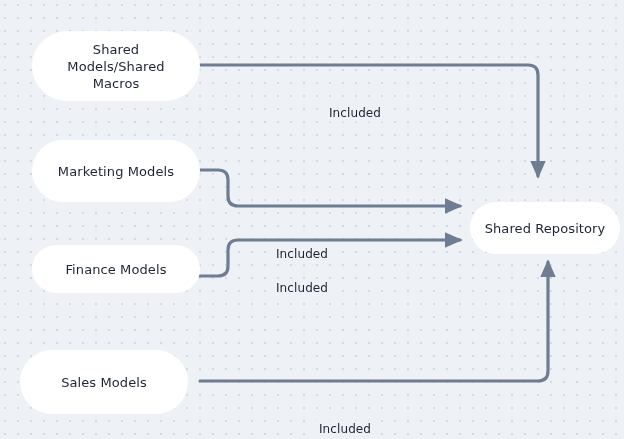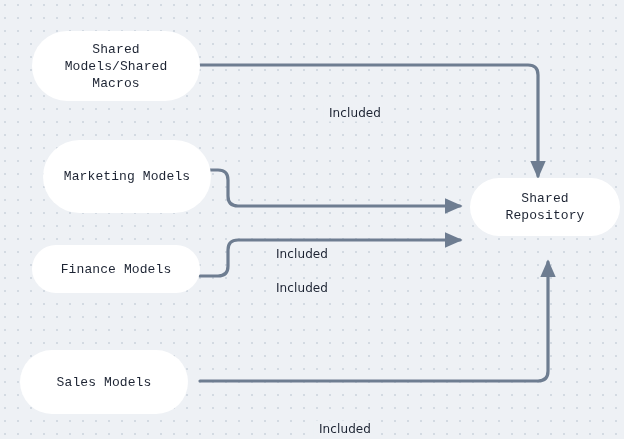--- a/index.html
+++ b/index.html
@@ -42,21 +42,20 @@
     font-size: 13px;
     line-height: 17px;
     letter-spacing: 0.1px;
     box-sizing: border-box;
     padding: 4px 10px;
     z-index: 3;
   }
   .node-label {
     white-space: pre-line;
     display: block;
-    font-family: Liberation Mono, monospace;
   }
   .edge-label {
     position: absolute;
     transform: translate(-50%, -50%);
     background: #eef1f5;
     color: #1d2433;
     font-size: 12px;
     line-height: 14px;
     letter-spacing: 0.1px;
     padding: 1px 5px 2px 5px;
@@ -85,33 +84,33 @@
 
     <path d="M 200 381 L 538 381 Q 548 381 548 371 L 548 262" fill="none" stroke="#6e7d91" stroke-width="3.2" stroke-linecap="round" marker-end="url(#arrow)"></path>
   </svg>
 
   <div class="node" style="left:32px; top:31px; width:168px; height:70px;">
     <span class="node-label">Shared
 Models/Shared
 Macros</span>
   </div>
 
-  <div class="node" style="left:43px; top:140px; width:168px; height:73px;">
+  <div class="node" style="left:32px; top:140px; width:168px; height:62px;">
     <span class="node-label">Marketing Models</span>
   </div>
 
   <div class="node" style="left:32px; top:245px; width:168px; height:48px;">
     <span class="node-label">Finance Models</span>
   </div>
 
   <div class="node" style="left:20px; top:350px; width:168px; height:64px;">
     <span class="node-label">Sales Models</span>
   </div>
 
-  <div class="node" style="left:470px; top:178px; width:150px; height:58px;">
+  <div class="node" style="left:470px; top:202px; width:150px; height:52px;">
     <span class="node-label">Shared Repository</span>
   </div>
 
   <div class="edge-label" style="left:355px; top:65px;">Included</div>
 
   <div class="edge-label" style="left:302px; top:206px;">Included</div>
 
   <div class="edge-label" style="left:302px; top:240px;">Included</div>
 
   <div class="edge-label" style="left:345px; top:381px;">Included</div>

